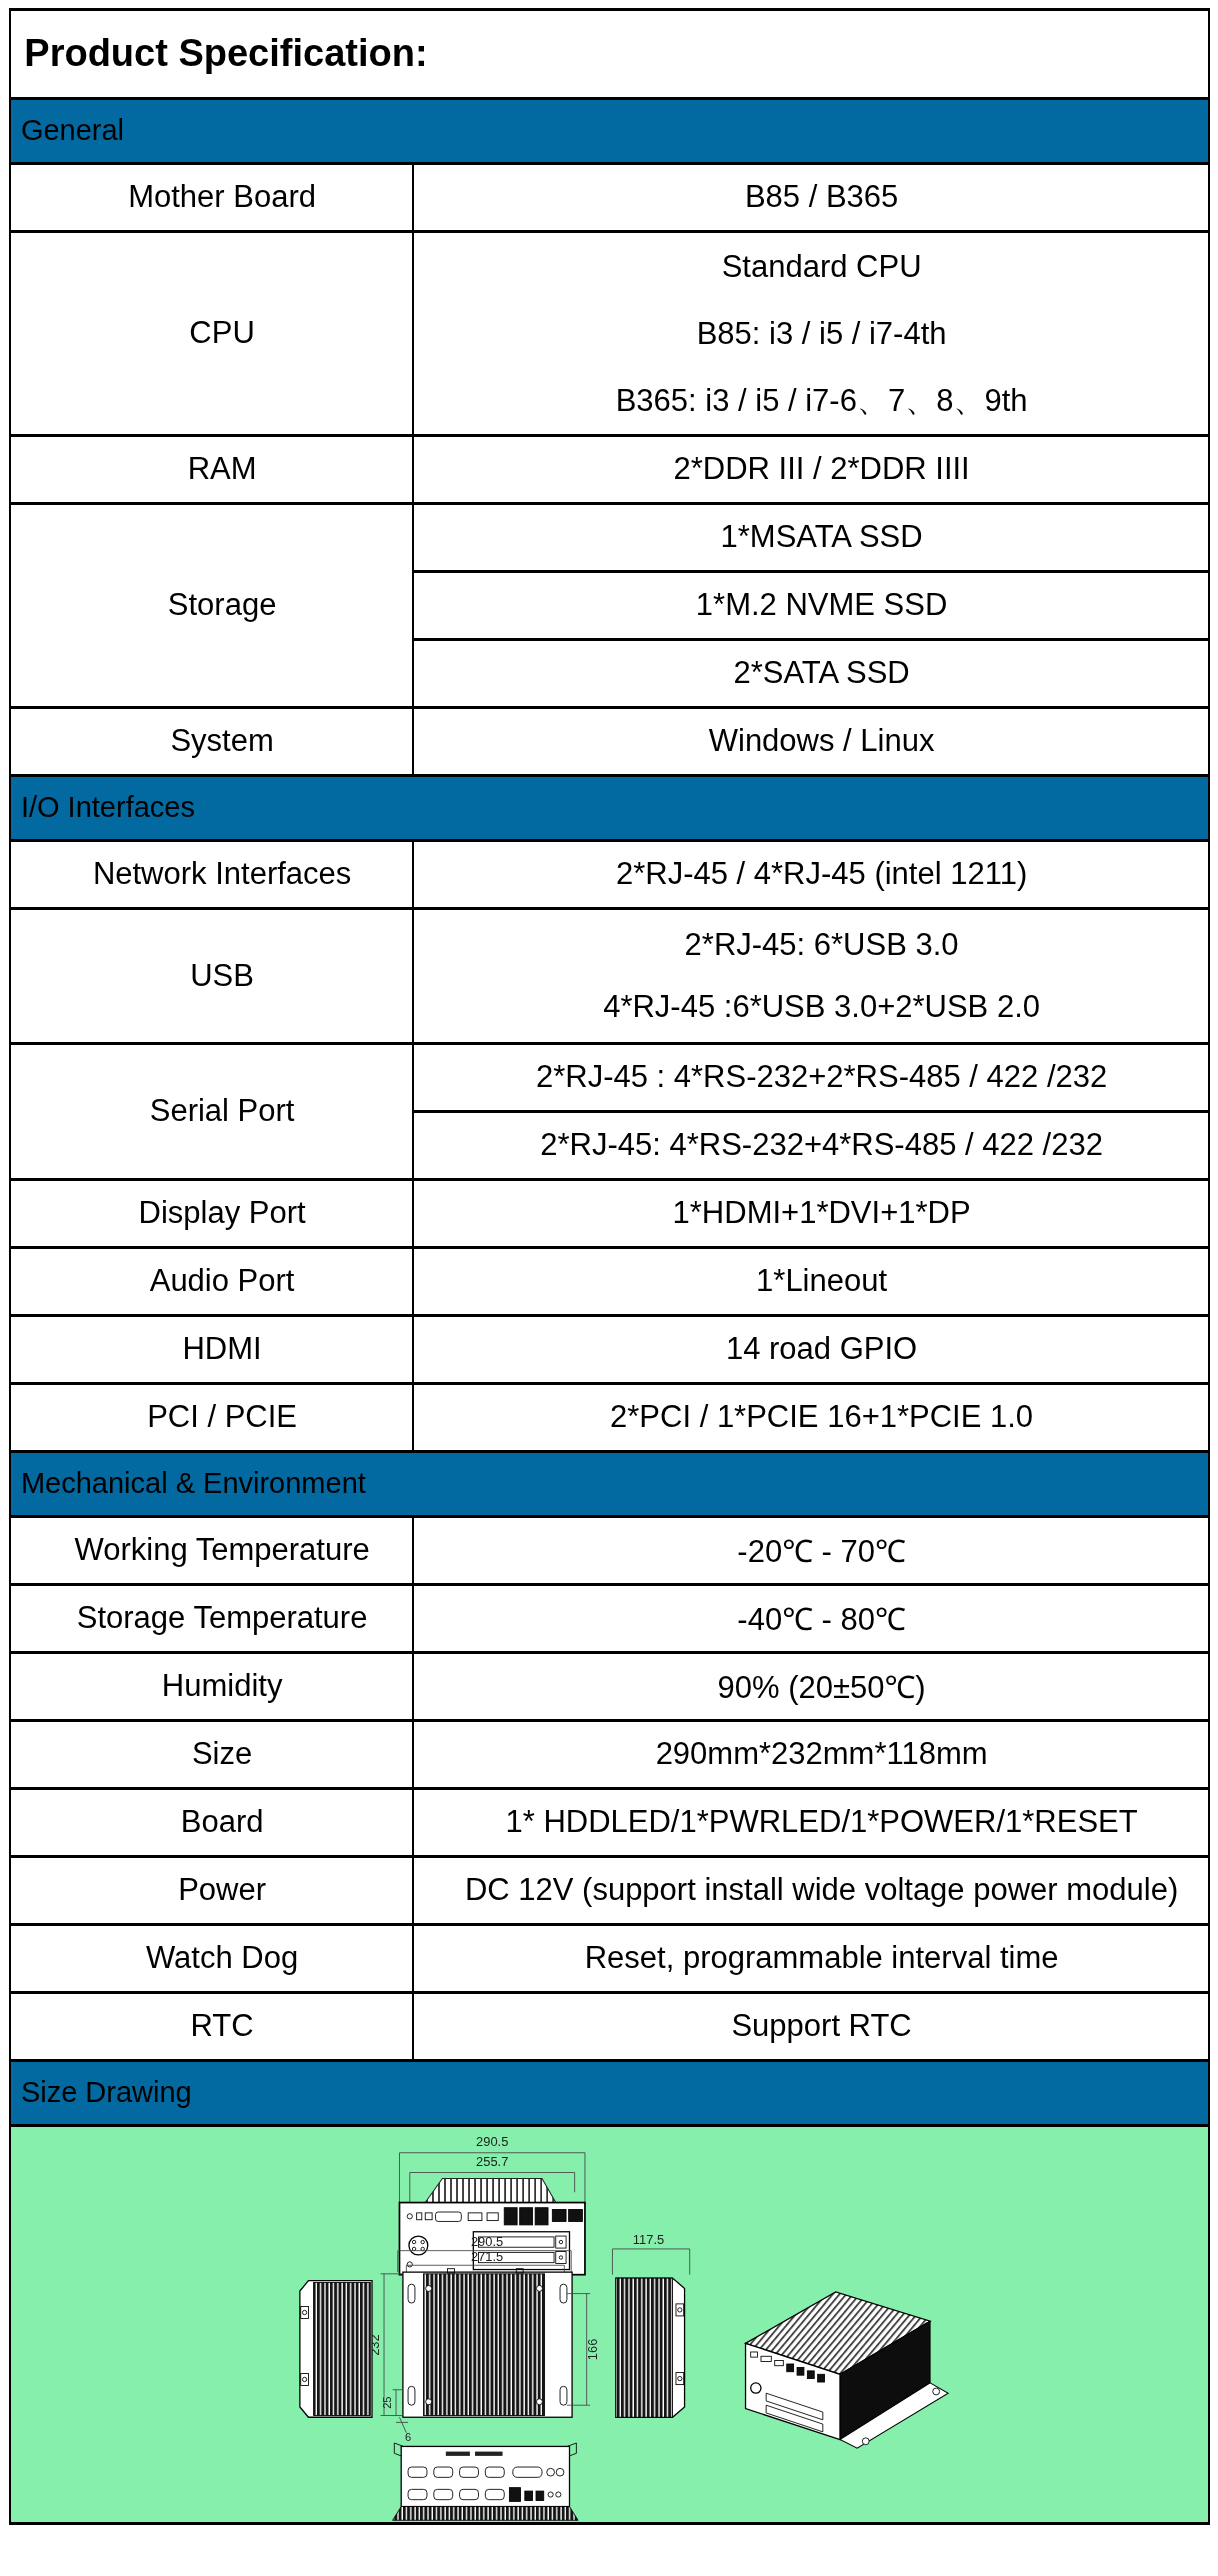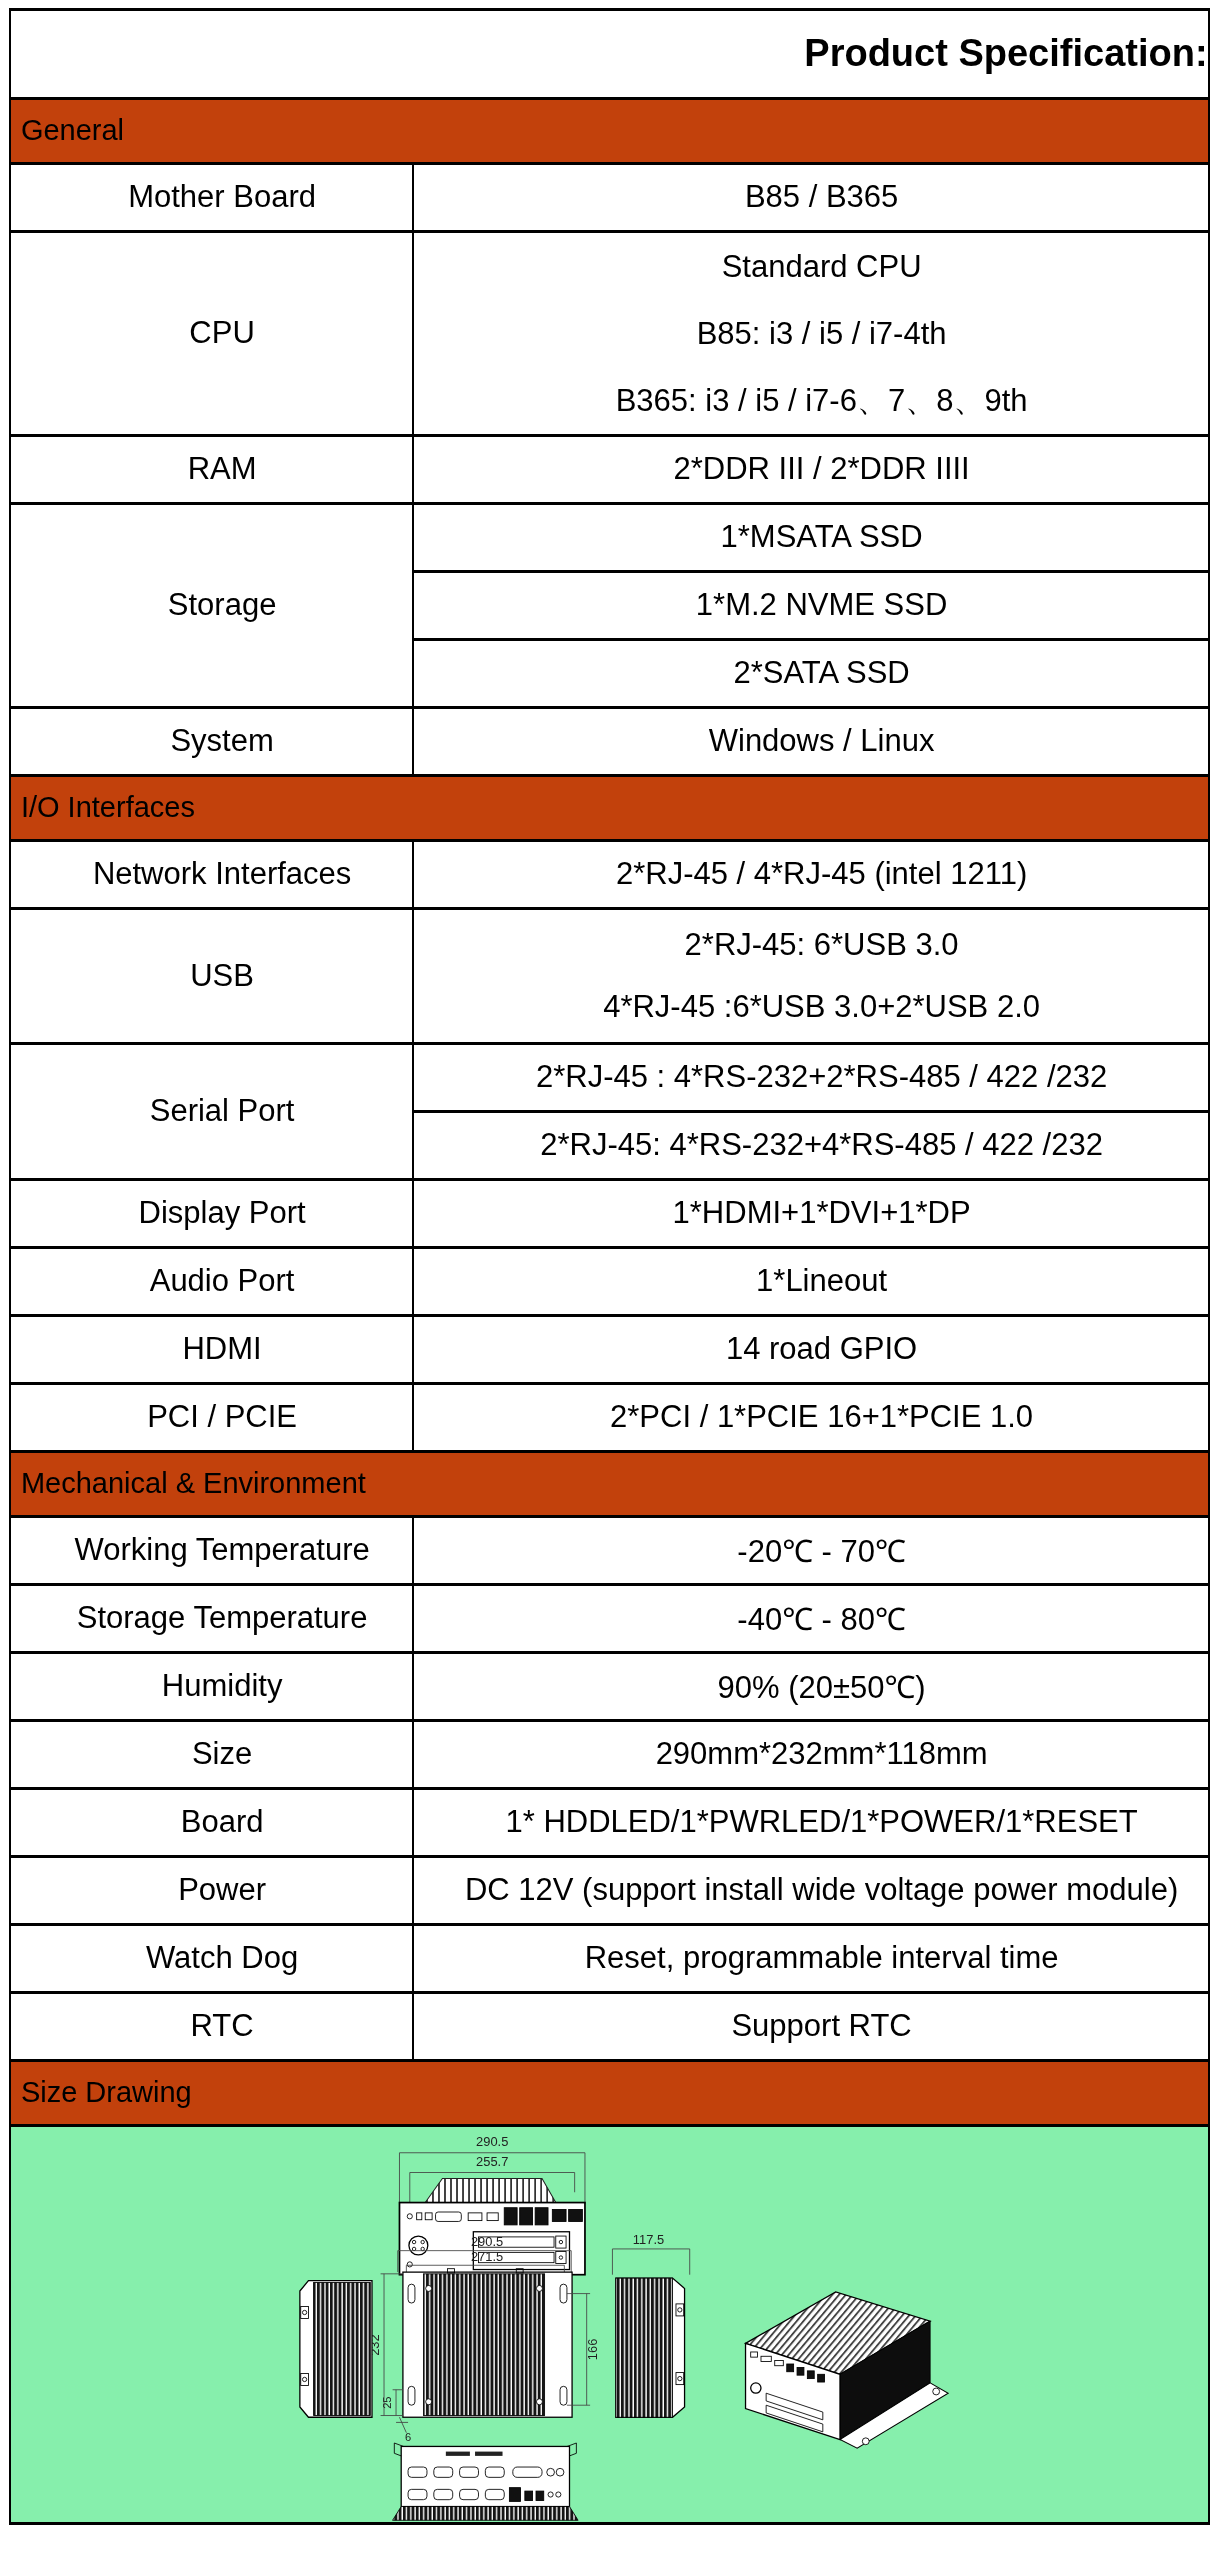--- a/index.html
+++ b/index.html
@@ -7,26 +7,26 @@
   .page{padding:7.7px 8.6px 8.6px 8.6px;}
   table.spec{border-collapse:collapse;width:1201px;table-layout:fixed;}
   table.spec td{
     border:2.6px solid #000;
     border-top-width:3.4px;border-bottom-width:3.4px;
     text-align:center;vertical-align:middle;
     font-size:31px;padding:0;overflow:hidden;
   }
   col.c1{width:403px;}
   tr.title-row td{
-    height:86px;text-align:right;padding-left:13.7px;
+    height:86px;text-align:left;padding-left:13.7px;
     font-size:38px;font-weight:bold;letter-spacing:0px;
   }
   tr.section-row td{
     height:62px;text-align:left;padding-left:10.3px;
-    font-size:29px;background:#c2410c;margin-left:40px;
+    font-size:29px;background:#0369a1;margin-left:40px;
   }
   tr.r td{height:65px;padding-left:22px;}
   tr.cpu-row td{height:201px;margin-left:41px;}
   tr.cpu-row .ln{line-height:67px;}
   tr.usb-row td{height:132px;}
   tr.usb-row .ln{line-height:62px;}
   tr.drawing-row td{height:395px;vertical-align:top;padding:0;background:#86efac;}
   svg{display:block;}
   .dim-text{font-size:15px;fill:#222;font-family:"Liberation Sans",sans-serif;}
   .dim-text-sm{font-size:13px;fill:#222;font-family:"Liberation Sans",sans-serif;}

